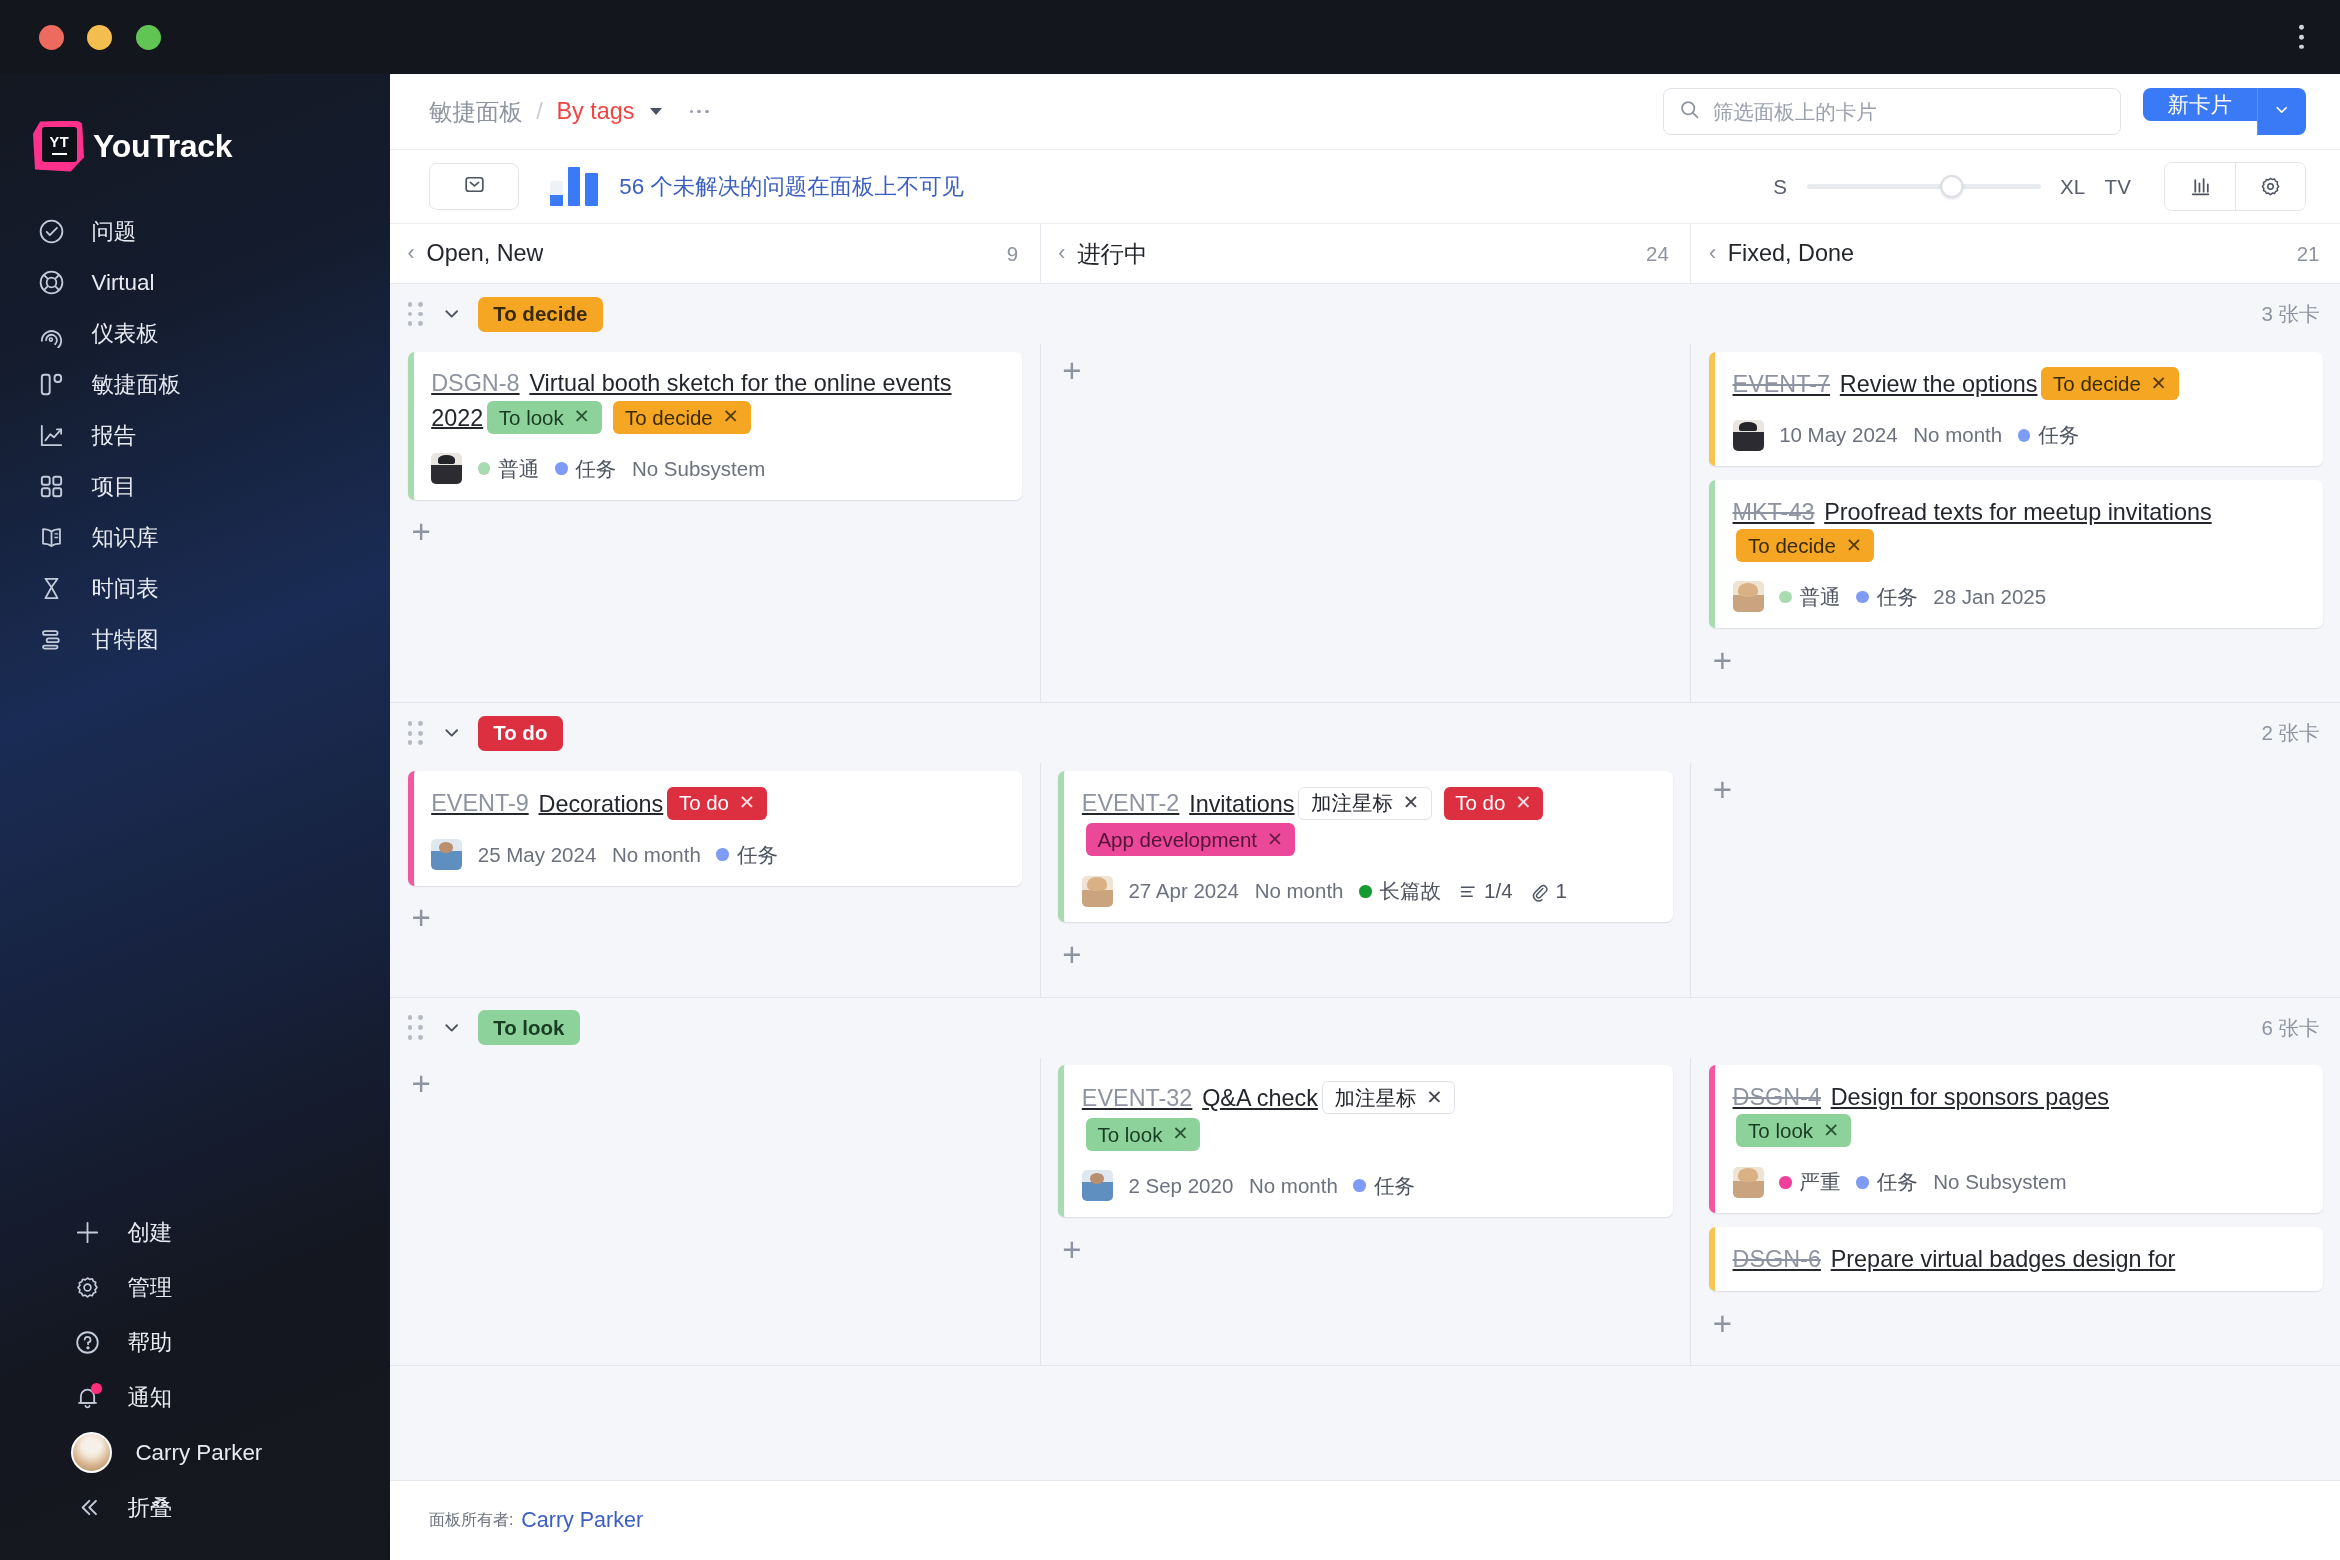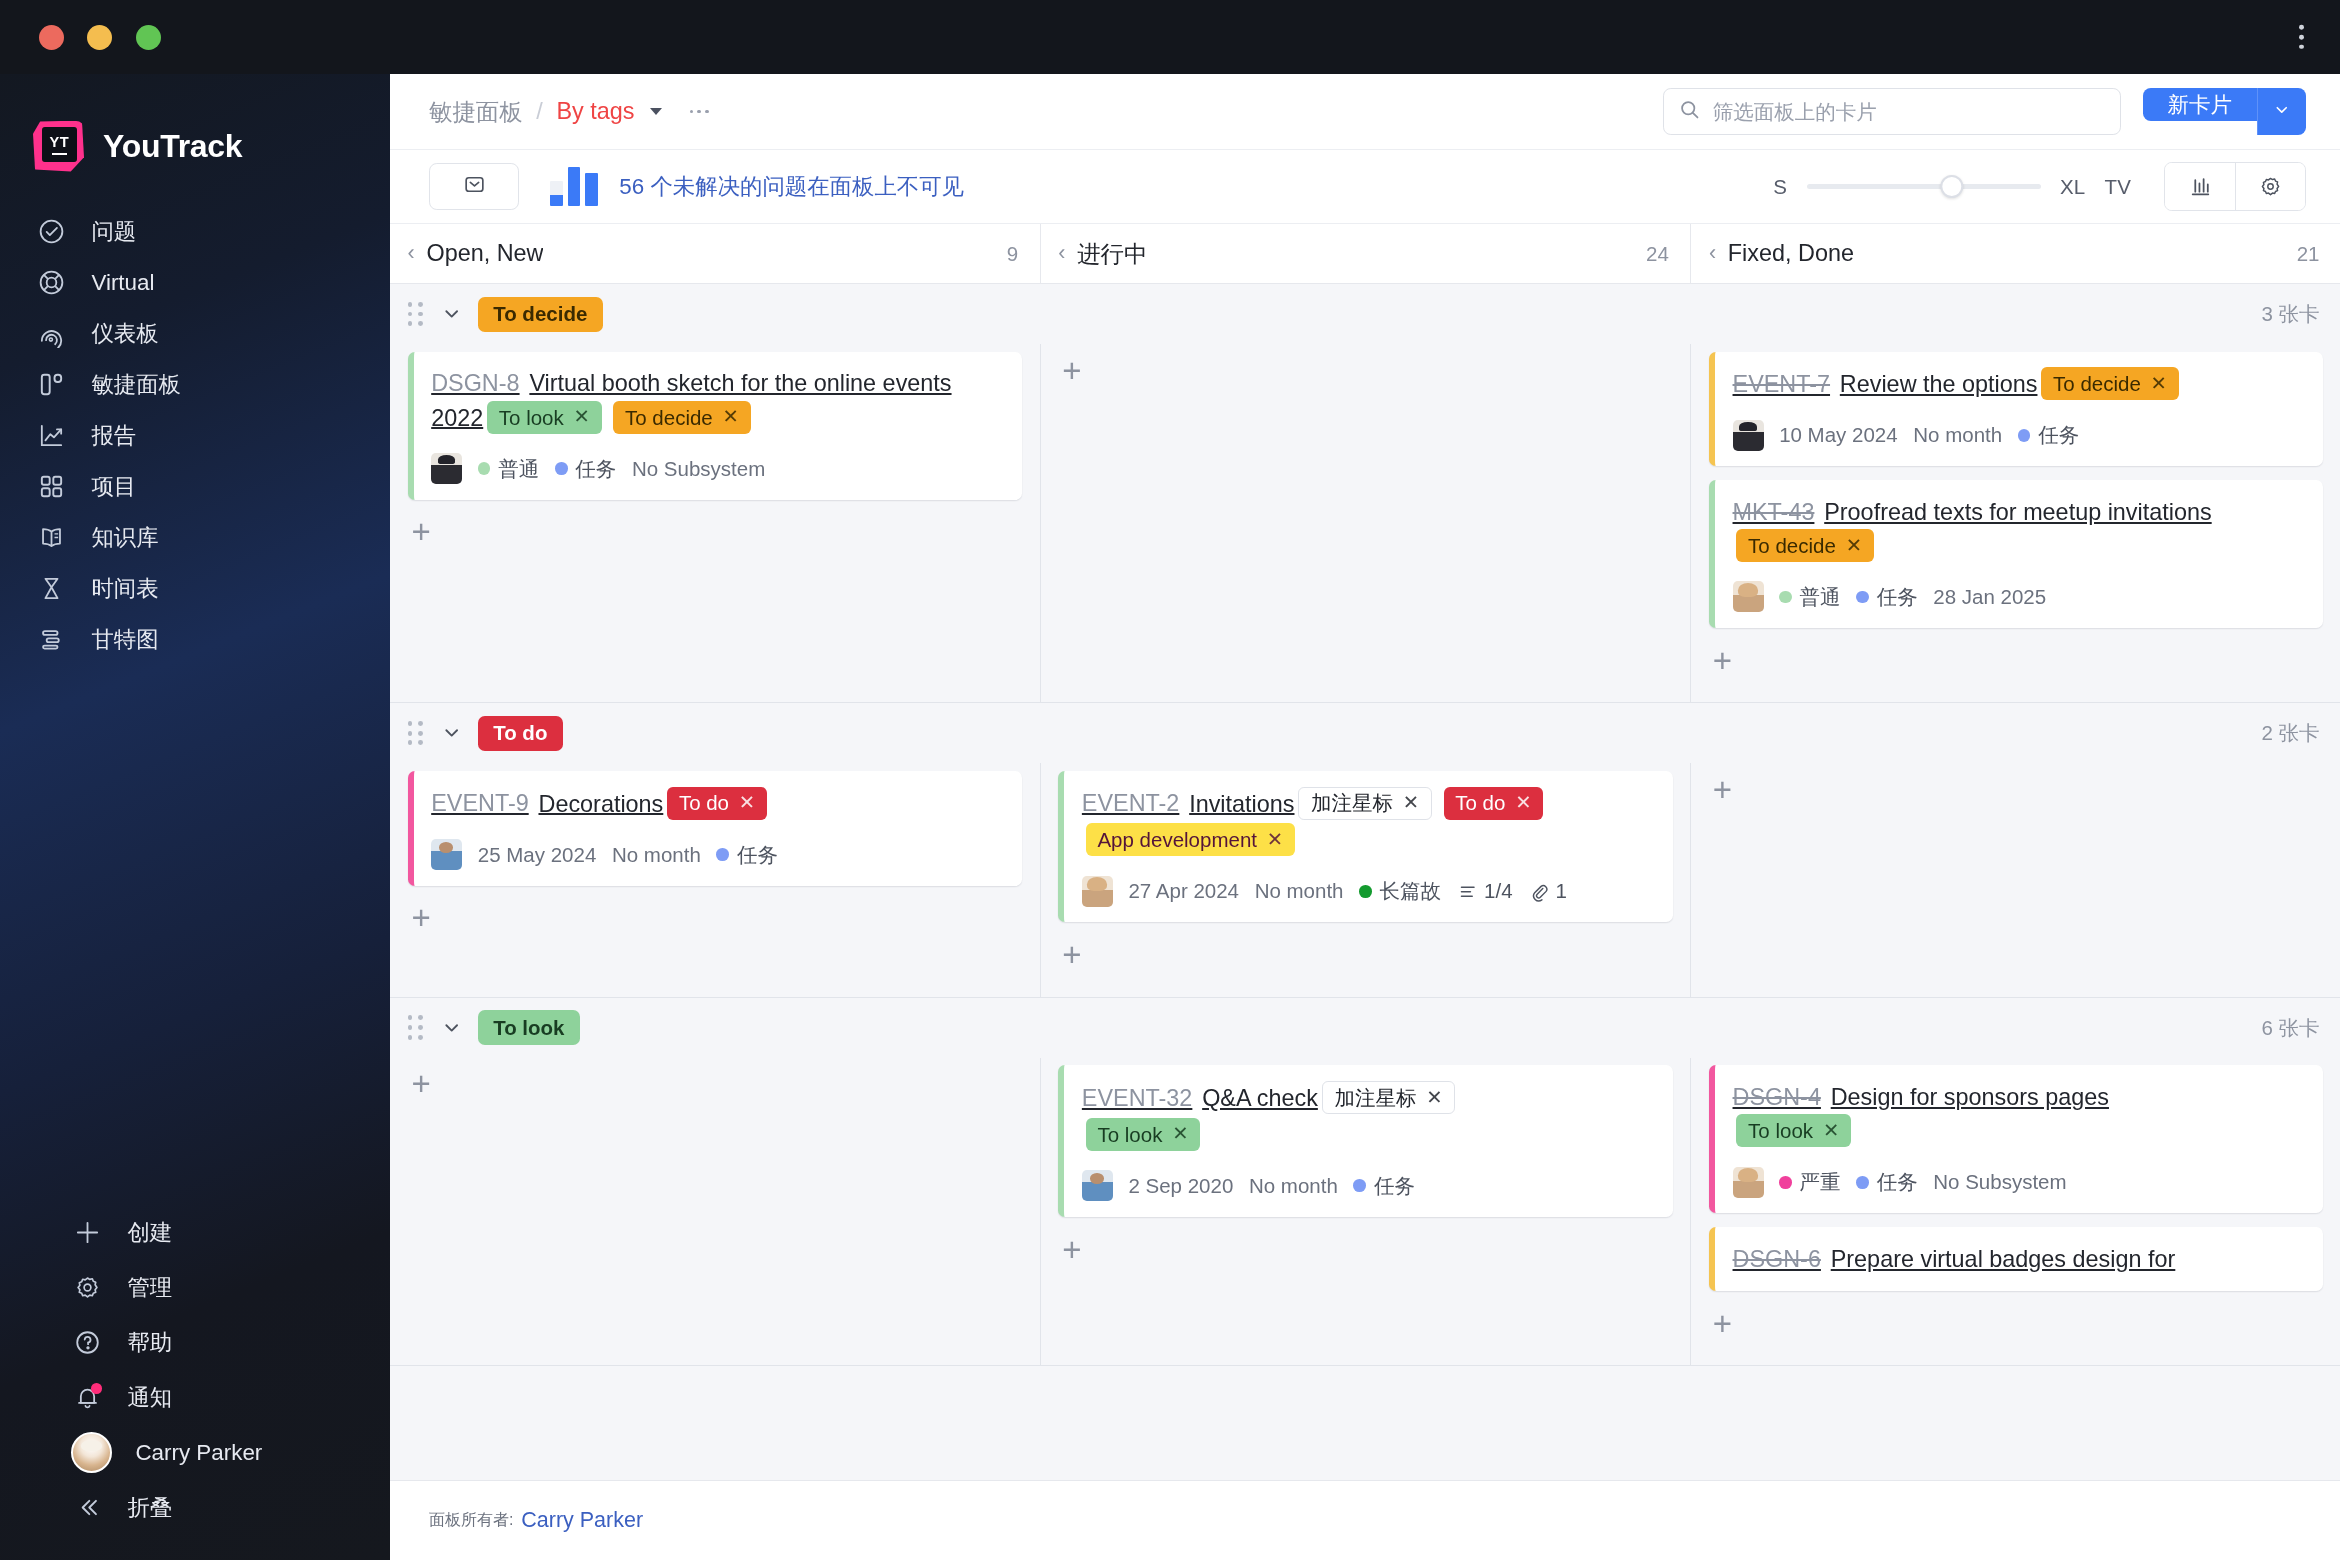--- a/index.html
+++ b/index.html
@@ -27,21 +27,21 @@
   .kebab-v i { width: 4.9px; height: 4.9px; border-radius: 50%; background: #cfd3da; display: block; }
 
   .body-row { flex: 1 1 auto; display: flex; min-height: 0; }
 
   
   .sidebar {
     width: 390px; flex: 0 0 390px; position: relative;
     background: linear-gradient(158deg, #131821 0%, #141c2e 18%, #1a2c55 40%, #16203a 62%, #141720 80%, #15181e 100%);
     display: flex; flex-direction: column; color: #e9ecf2;
   }
-  .brand { display: flex; align-items: center; gap: 19px; padding: 37px 0 0 33px; height: 107px; }
+  .brand { display: flex; align-items: center; gap: 9px; padding: 37px 0 0 33px; height: 107px; }
   .logo { position: relative; width: 51px; height: 51px; flex: 0 0 51px; }
   .logo .blob {
     position: absolute; inset: 0;
     background: #ff318c;
     clip-path: polygon(14% 2%, 96% 0%, 100% 72%, 74% 100%, 4% 96%, 0% 26%);
     border-radius: 7.8px;
   }
   .logo .sq {
     position: absolute; left: 8.8px; top: 6.8px; width: 35px; height: 35px;
     background: #0d1017; border-radius: 2.9px;
@@ -583,21 +583,21 @@
                       <span class="meta-txt">No month</span>
                       <span class="meta-chip">
       <span class="cdot" style="background:#7e9cf5"></span>任务</span>
                     </div>
     </div>
           <div class="addcard">+</div>
         </div>
         <div class="lane-col">
           <div class="card" style="border-left-color:#a8dcb0">
       <div class="card-title">
-        <span class="card-id">EVENT-2</span>Invitations<span class="card-tag" style="background:#ffffff;color:#23262d;border:1px solid #dfe2e8;">加注星标<span class="x">✕</span></span><span class="card-tag" style="background:#dc2f3f;color:#ffffff;">To do<span class="x">✕</span></span><br><span class="card-tag" style="background:#fde047;color:#54143a;">App development<span class="x">✕</span></span>
+        <span class="card-id">EVENT-2</span>Invitations<span class="card-tag" style="background:#ffffff;color:#23262d;border:1px solid #dfe2e8;">加注星标<span class="x">✕</span></span><span class="card-tag" style="background:#dc2f3f;color:#ffffff;">To do<span class="x">✕</span></span><br><span class="card-tag" style="background:#ec4899;color:#54143a;">App development<span class="x">✕</span></span>
       </div>
                     <div class="card-meta">
                       <span class="mini-avatar woman"></span>
                       <span class="meta-txt">27 Apr 2024</span>
                       <span class="meta-txt">No month</span>
                       <span class="meta-chip">
       <span class="cdot" style="background:#149b2f"></span>长篇故</span>
                       <span class="checklist">
       <svg width="21.5" height="21.5" viewBox="0 0 24 24" fill="none">
                           <path d="M5 7h14M5 12h10M5 17h12" stroke="#4d535f" stroke-width="1.7" stroke-linecap="round"></path>

